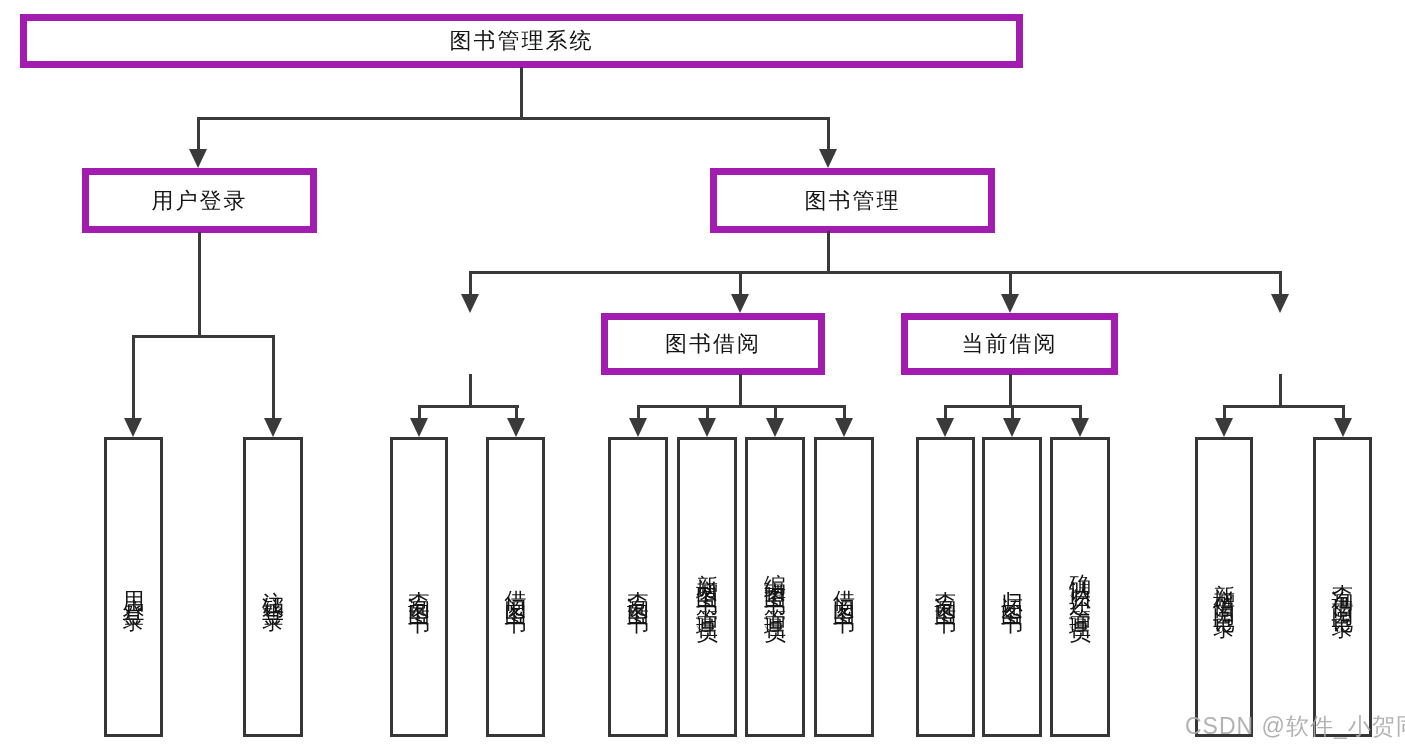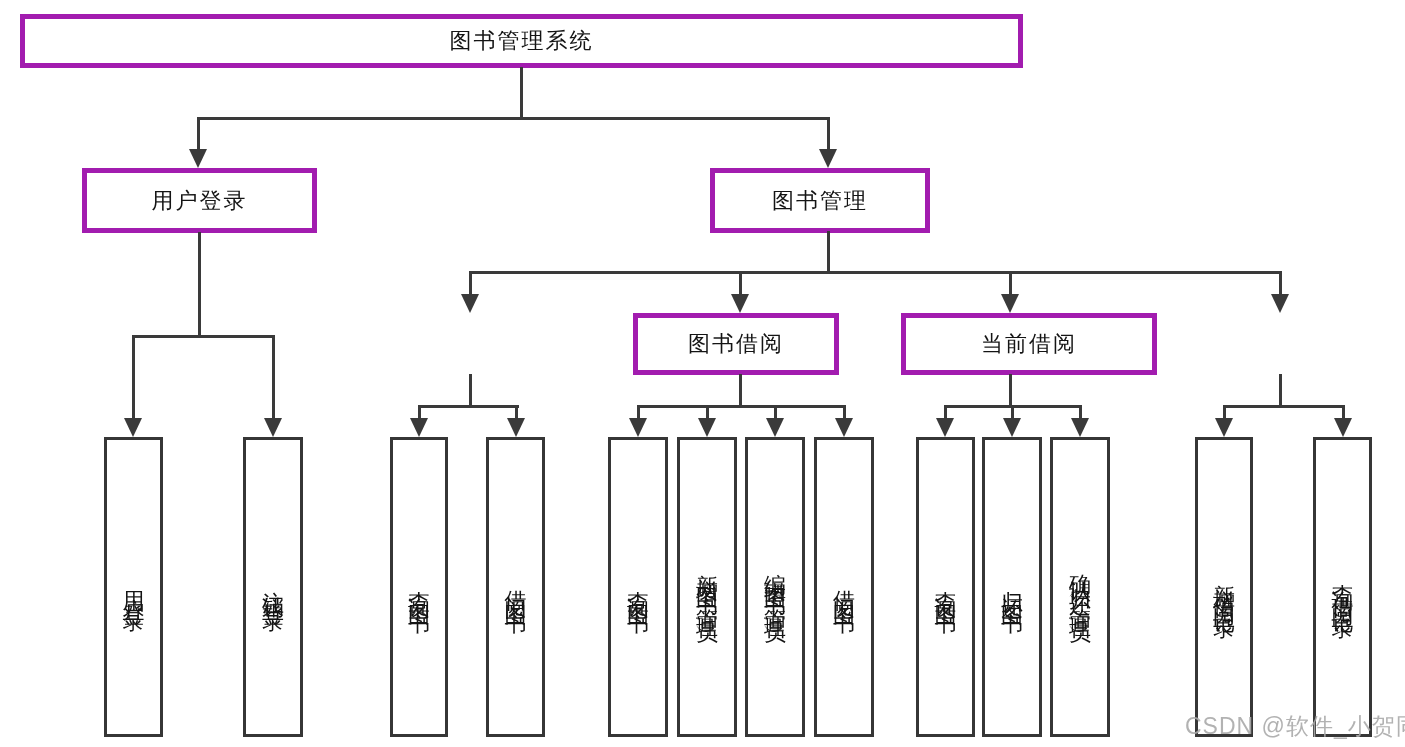--- a/index.html
+++ b/index.html
@@ -7,21 +7,21 @@
   #canvas{
     position:relative;
     width:1405px;height:747px;
     background:#ffffff;
     font-family:"Liberation Sans", sans-serif;
     overflow:hidden;
   }
   .hbox{
     position:absolute;
     box-sizing:border-box;
-    border:5px solid #a21caf;
+    border:7px solid #a21caf;
     background:#ffffff;
     display:flex;align-items:center;justify-content:center;
     font-size:22px;letter-spacing:2px;color:#141414;
     line-height:1;
   }
   .vbox{
     position:absolute;
     box-sizing:border-box;
     border:3px solid #363636;
     background:#ffffff;
@@ -48,24 +48,24 @@
   }
 </style>
 </head>
 <body>
 
 <div id="canvas">
 
   <div class="hbox" style="left:20px;top:14px;width:1003px;height:54px">图书管理系统</div>
 
   <div class="hbox" style="left:82px;top:168px;width:235px;height:65px">用户登录</div>
-  <div class="hbox" style="left:710px;top:168px;width:220px;height:65px">图书管理</div>
+  <div class="hbox" style="left:710px;top:168px;width:285px;height:65px">图书管理</div>
 
-  <div class="hbox" style="left:633px;top:313px;width:206px;height:62px">图书借阅</div>
-  <div class="hbox" style="left:901px;top:313px;width:256px;height:62px">当前借阅</div>
+  <div class="hbox" style="left:601px;top:313px;width:224px;height:62px">图书借阅</div>
+  <div class="hbox" style="left:901px;top:313px;width:217px;height:62px">当前借阅</div>
 
   <div class="vbox" style="left:104px;width:59px">用户登录</div>
   <div class="vbox" style="left:243px;width:60px">注销登录</div>
 
   <div class="vbox" style="left:390px;width:58px">查询图书</div>
   <div class="vbox" style="left:486px;width:59px">借阅图书</div>
 
   <div class="vbox" style="left:608px;width:60px">查询图书</div>
   <div class="vbox" style="left:677px;width:60px">新增图书（管理员）</div>
   <div class="vbox" style="left:745px;width:60px">编辑图书（管理员）</div>

